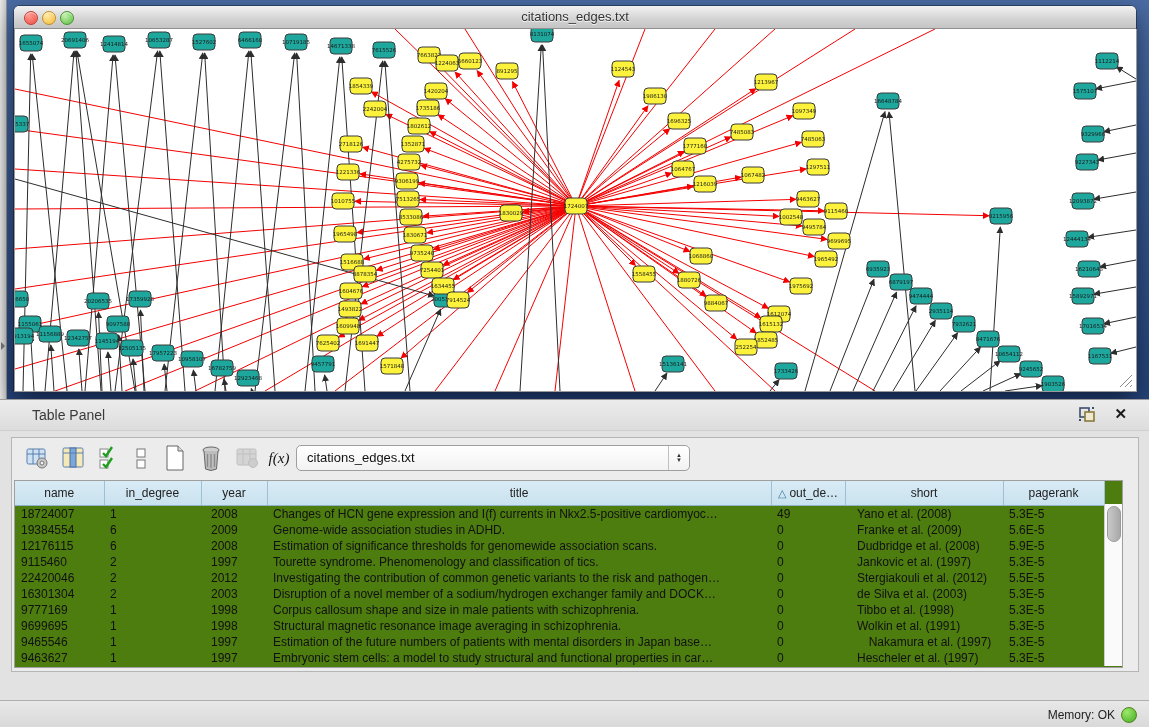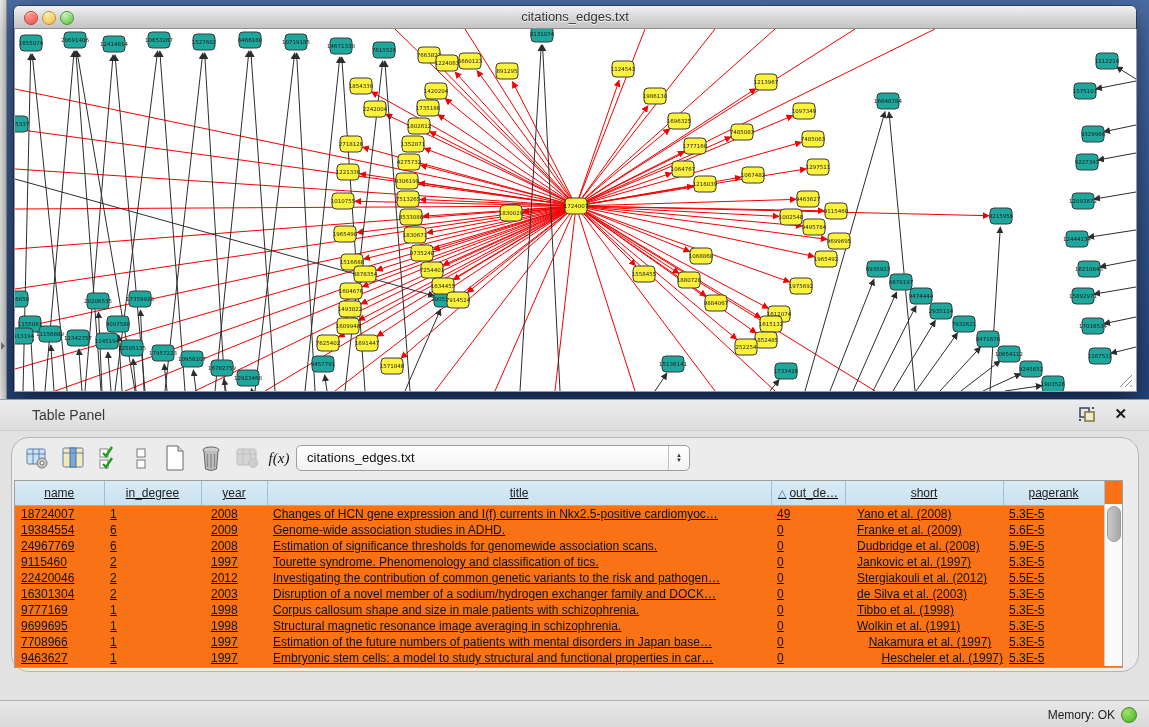--- a/index.html
+++ b/index.html
@@ -55,36 +55,36 @@
     position:absolute;left:0;top:399px;width:1149px;height:328px;
     background:#e2e2e2;border-top:1px solid #9b9b9b;
   }
   #panel-header{position:absolute;left:0;top:0;width:100%;height:30px;
     background:linear-gradient(180deg,#ececec,#dddddd);border-bottom:1px solid #cfcfcf;}
   #panel-title{position:absolute;left:32px;top:7px;font-size:14px;color:#3a3a3a;}
   #float-btn{position:absolute;right:52px;top:7px;width:18px;height:16px;cursor:default;}
   #close-btn{position:absolute;right:22px;top:5px;font-size:15px;font-weight:bold;color:#1a1a1a;}
   #browser-box{
     position:absolute;left:11px;top:37px;width:1126px;height:233px;
-    background:#ececec;border:1px solid #b5b5b5;border-radius:18px;
+    background:#ececec;border:1px solid #b5b5b5;border-radius:0;
   }
   
   #toolbar{position:absolute;left:8px;top:6px;height:30px;width:1100px;}
   .tool-btn{position:absolute;top:0;width:30px;height:28px;display:flex;align-items:center;justify-content:center;}
   .fx{font-family:"Liberation Serif",serif;font-style:italic;font-size:15px;color:#111;}
   #table-combo{
     position:absolute;left:276px;top:1px;width:392px;height:24px;
     background:linear-gradient(180deg,#ffffff,#f2f2f2);
     border:1px solid #9f9f9f;border-radius:5px;
   }
   #combo-value{position:absolute;left:10px;top:4px;font-size:13px;color:#111;}
   #combo-stepper{position:absolute;right:0;top:0;width:20px;height:100%;border-left:1px solid #c0c0c0;
      display:flex;flex-direction:column;align-items:center;justify-content:center;font-size:6px;color:#333;line-height:5px;}
   
-  #grid-wrap{position:absolute;left:2px;top:42px;width:1107px;height:186px;background:#f97316;border:1px solid #9f9f9f;text-decoration:underline;}
+  #grid-wrap{position:absolute;left:2px;top:42px;width:1107px;height:186px;background:#4d7c0f;border:1px solid #9f9f9f;}
   table.grid{border-collapse:collapse;table-layout:fixed;width:1089px;font-size:12px;}
   table.grid th{
     height:22px;background:linear-gradient(180deg,#d8ebf5,#c9e2ef);
     border-right:1px solid #9fc0d2;border-bottom:1px solid #8fb3c6;
     font-weight:normal;color:#222;text-align:center;overflow:hidden;white-space:nowrap;
   }
   table.grid td{
     height:16px;padding:0 0 0 6px;color:#111;overflow:hidden;white-space:nowrap;
     text-overflow:ellipsis;border:none;
   }
@@ -840,21 +840,21 @@
             <tr>
               <td>19384554</td>
               <td>6</td>
               <td style="padding-left: 10px;">2009</td>
               <td>Genome-wide association studies in ADHD.</td>
               <td>0</td>
               <td style="padding-left: 12px;">Franke et al. (2009)</td>
               <td>5.6E-5</td>
             </tr>
             <tr>
-              <td>24967769</td>
+              <td>12176115</td>
               <td>6</td>
               <td style="padding-left: 10px;">2008</td>
               <td>Estimation of significance thresholds for genomewide association scans.</td>
               <td>0</td>
               <td style="padding-left: 12px;">Dudbridge et al. (2008)</td>
               <td>5.9E-5</td>
             </tr>
             <tr>
               <td>9115460</td>
               <td>2</td>
@@ -894,35 +894,35 @@
             <tr>
               <td>9699695</td>
               <td>1</td>
               <td style="padding-left: 10px;">1998</td>
               <td>Structural magnetic resonance image averaging in schizophrenia.</td>
               <td>0</td>
               <td style="padding-left: 12px;">Wolkin et al. (1991)</td>
               <td>5.3E-5</td>
             </tr>
             <tr>
-              <td>7708966</td>
+              <td>9465546</td>
               <td>1</td>
               <td style="padding-left: 10px;">1997</td>
               <td>Estimation of the future numbers of patients with mental disorders in Japan base…</td>
               <td>0</td>
               <td style="padding-left: 12px; text-align: center;">Nakamura et al. (1997)</td>
               <td>5.3E-5</td>
             </tr>
             <tr>
               <td>9463627</td>
               <td>1</td>
               <td style="padding-left: 10px;">1997</td>
               <td>Embryonic stem cells: a model to study structural and functional properties in car…</td>
               <td>0</td>
-              <td style="padding-left: 12px; text-align: right;">Hescheler et al. (1997)</td>
+              <td style="padding-left: 12px;">Hescheler et al. (1997)</td>
               <td>5.3E-5</td>
             </tr>
           </tbody>
       </table>
       <div id="vscroll">
         <div id="vthumb"></div>
       </div>
     </div>
 
     <div id="tab-bar">

